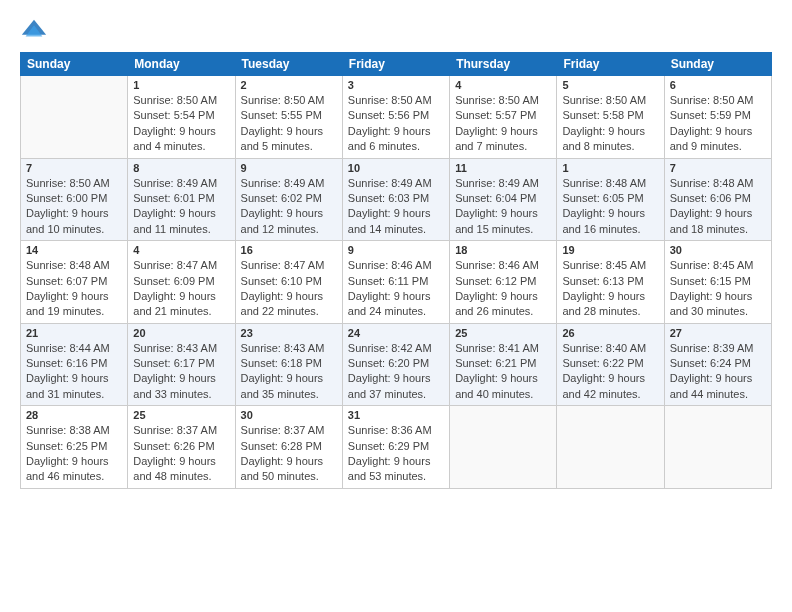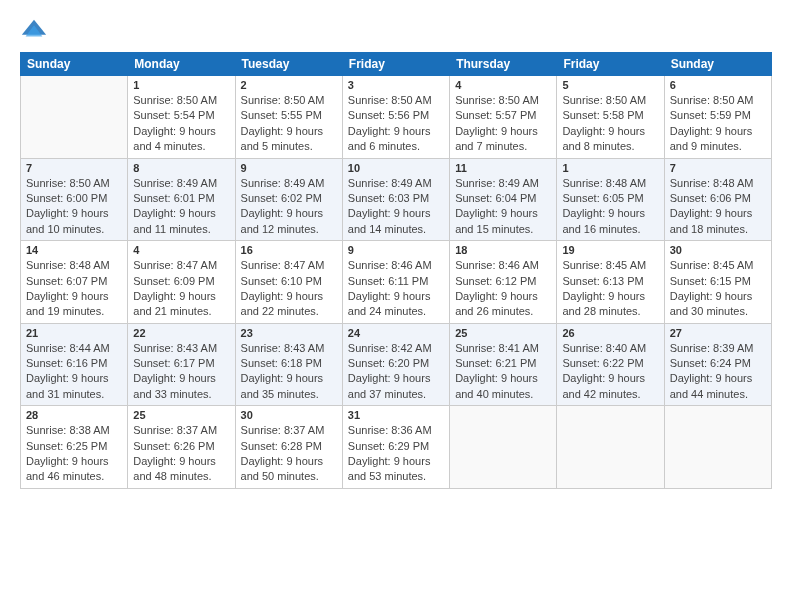--- a/index.html
+++ b/index.html
@@ -220,21 +220,21 @@
             <span class="day-number">30</span>
             <div class="day-info">Sunrise: 8:45 AM<br>Sunset: 6:15 PM<br>Daylight: 9 hours and 30 minutes.</div>
           </td>
         </tr>
         <tr class="row-alt">
           <td>
             <span class="day-number">21</span>
             <div class="day-info">Sunrise: 8:44 AM<br>Sunset: 6:16 PM<br>Daylight: 9 hours and 31 minutes.</div>
           </td>
           <td>
-            <span class="day-number">22</span>
+            <span class="day-number">20</span>
             <div class="day-info">Sunrise: 8:43 AM<br>Sunset: 6:17 PM<br>Daylight: 9 hours and 33 minutes.</div>
           </td>
           <td>
             <span class="day-number">23</span>
             <div class="day-info">Sunrise: 8:43 AM<br>Sunset: 6:18 PM<br>Daylight: 9 hours and 35 minutes.</div>
           </td>
           <td>
             <span class="day-number">24</span>
             <div class="day-info">Sunrise: 8:42 AM<br>Sunset: 6:20 PM<br>Daylight: 9 hours and 37 minutes.</div>
           </td>

